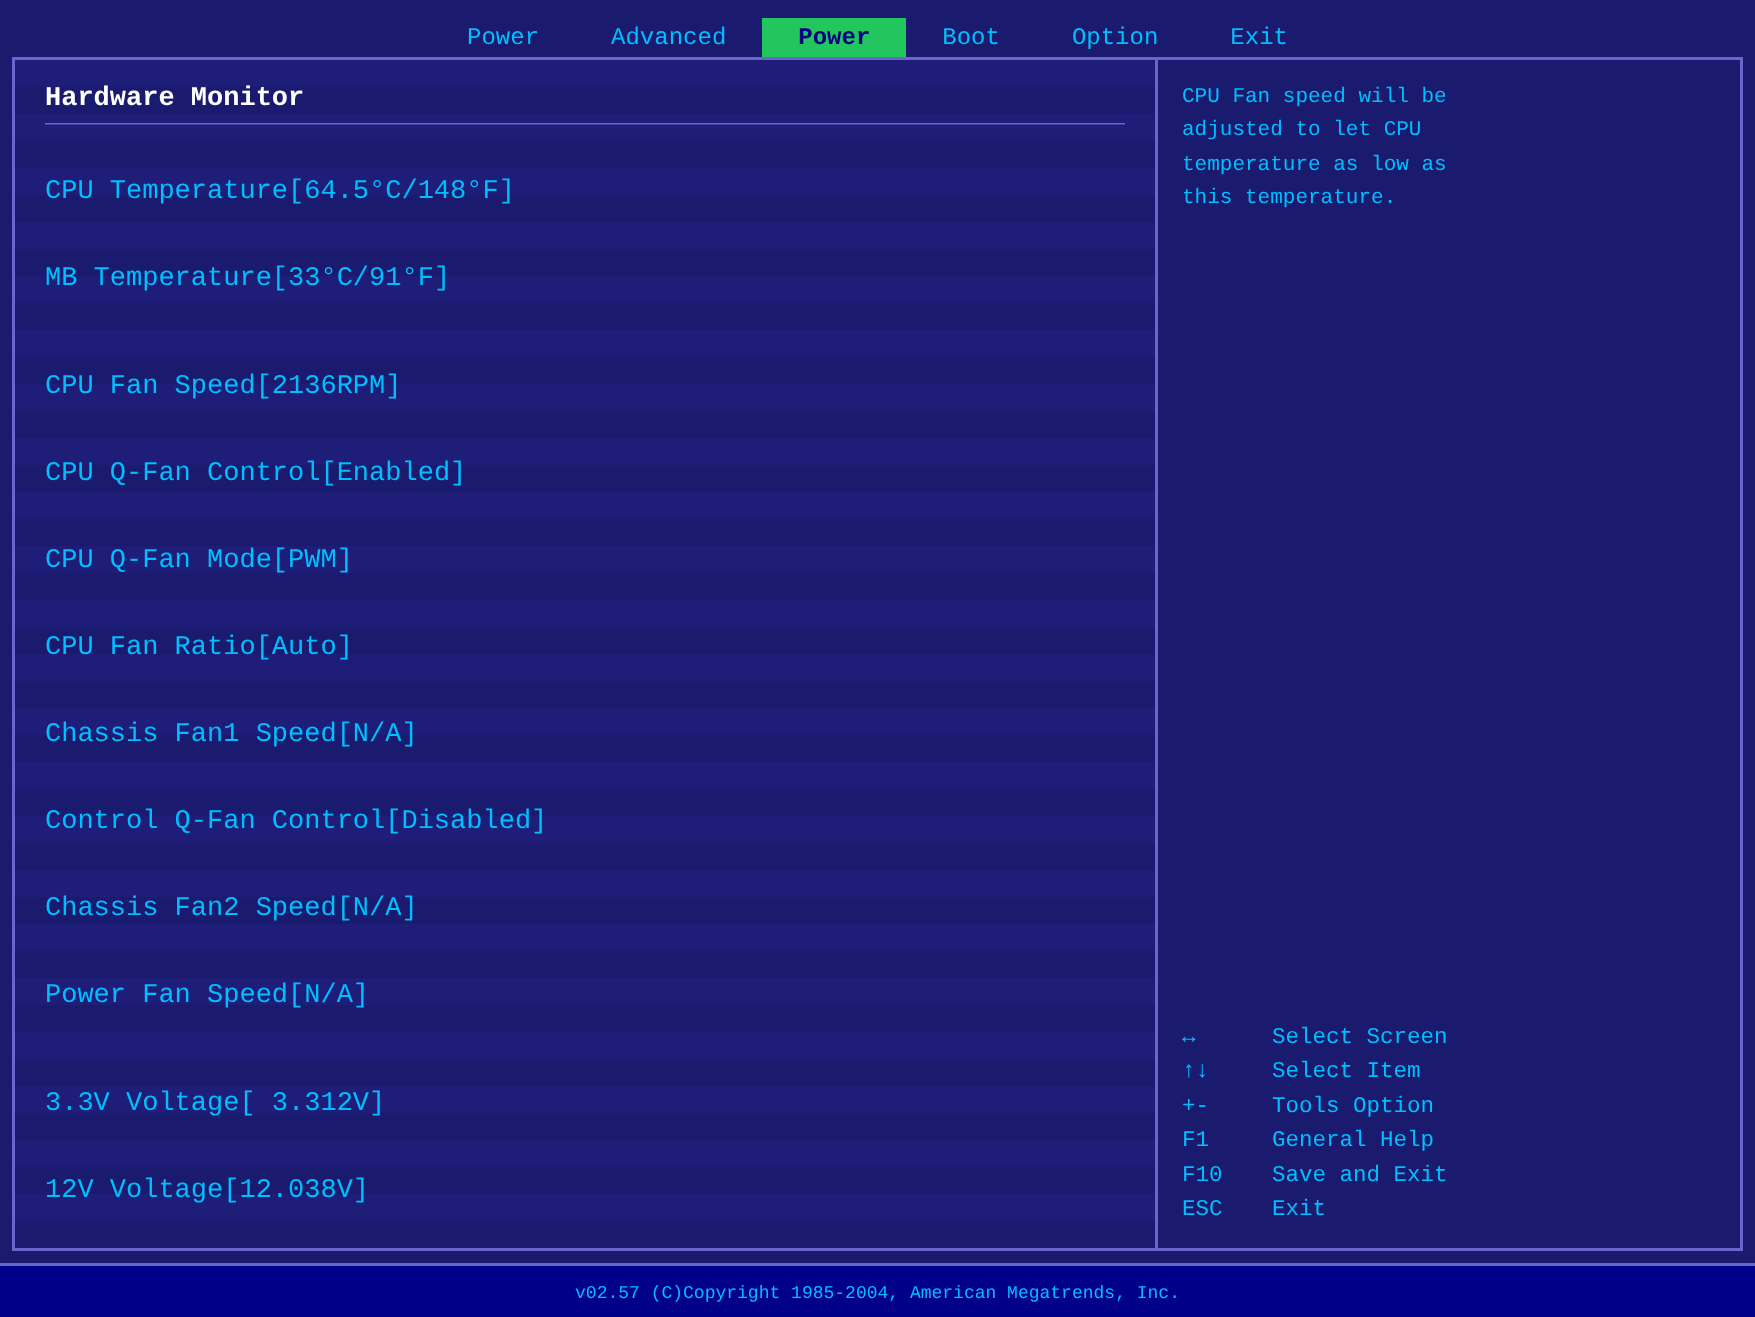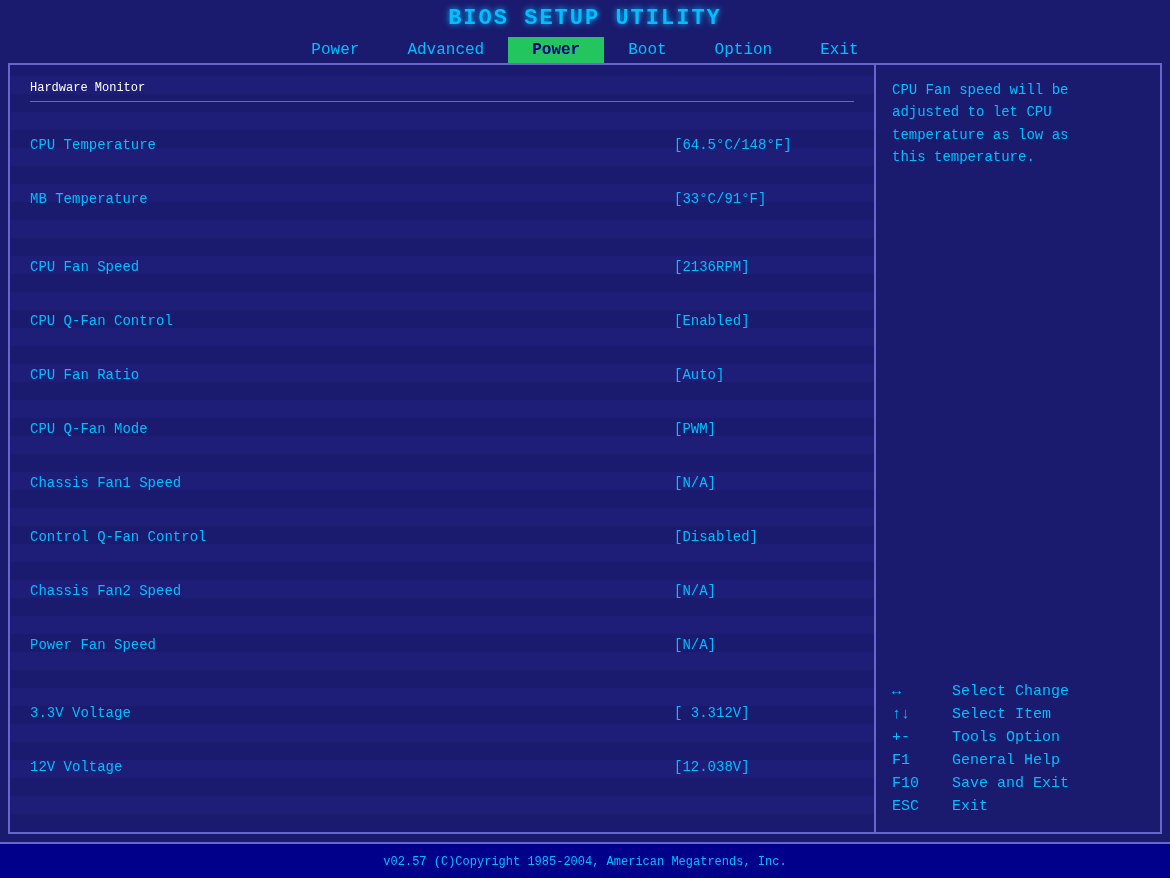--- a/index.html
+++ b/index.html
@@ -66,53 +66,52 @@
       background: repeating-linear-gradient(
         0deg,
         #1a1a6e 0px,
         #1a1a6e 18px,
         #1e1e78 18px,
         #1e1e78 36px
       );
     }
     .section-title {
       color: #fff;
-      font-size: 12px;
-      font-weight: normal;
+      font-size: 18px;
+      font-weight: bold;
       margin-bottom: 6px;
     }
     .divider {
       border: none;
       border-top: 1px solid #6666cc;
       margin-bottom: 12px;
     }
     .setting-row {
       display: flex;
-      justify-content: space-between;
       align-items: center;
       padding: 3px 0;
-      font-size: 14px;
+      font-size: 18px;
       margin-top: 32px;
     }
     .setting-label {
       color: #00bfff;
     }
     .setting-label.dimmed {
       color: #888;
     }
     .setting-value {
       color: #00bfff;
       min-width: 180px;
     }
     .spacer {
       height: 14px;
     }
     
     .right-panel {
-      width: 284px;
+      width: 388px;
       padding: 14px 16px;
       background: #1a1a6e;
       display: flex;
       flex-direction: column;
     }
     .help-text {
       color: #00bfff;
       font-size: 14px;
       line-height: 1.6;
       margin-bottom: auto;
@@ -145,21 +144,20 @@
       color: #00bfff;
       font-size: 12px;
     }
   </style>
 </head>
 <body>
 
 <div class="screen">
 
   <div class="title-bar">
-    <span class="title-text">BIOS SETUP UTILITY</span>
     
     <div class="tab-row">
     <div class="tab">Power</div>
         <div class="tab">Advanced</div>
         <div class="tab active">Power</div>
         <div class="tab">Boot</div>
         <div class="tab">Option</div>
         <div class="tab">Exit</div>
       </div>
   </div>
@@ -186,27 +184,27 @@
         <span class="setting-label">CPU Fan Speed</span>
         <span class="setting-value">[2136RPM]</span>
       </div>
 
       <div class="setting-row">
         <span class="setting-label">CPU Q-Fan Control</span>
         <span class="setting-value">[Enabled]</span>
       </div>
 
       <div class="setting-row">
+        <span class="setting-label">CPU Q-Fan Mode</span>
+        <span class="setting-value">[PWM]</span>
+      </div>
+
+      <div class="setting-row">
         <span class="setting-label">CPU Fan Ratio</span>
         <span class="setting-value">[Auto]</span>
-      </div>
-
-      <div class="setting-row">
-        <span class="setting-label">CPU Q-Fan Mode</span>
-        <span class="setting-value">[PWM]</span>
       </div>
 
 
       <div class="setting-row">
         <span class="setting-label">Chassis Fan1 Speed</span>
         <span class="setting-value">[N/A]</span>
       </div>
 
       <div class="setting-row">
         <span class="setting-label">Control Q-Fan Control</span>
@@ -241,21 +239,21 @@
     <div class="right-panel">
       <div class="help-text">
         CPU Fan speed will be<br>
         adjusted to let CPU<br>
         temperature as low as<br>
         this temperature.
       </div>
       <div class="key-help">
         <div class="key-row">
           <span class="key-symbol">↔</span>
-          <span class="key-desc">Select Change</span>
+          <span class="key-desc">Select Screen</span>
         </div>
         <div class="key-row">
           <span class="key-symbol">↑↓</span>
           <span class="key-desc">Select Item</span>
         </div>
         <div class="key-row">
           <span class="key-symbol">+-</span>
           <span class="key-desc">Tools Option</span>
         </div>
         <div class="key-row">

